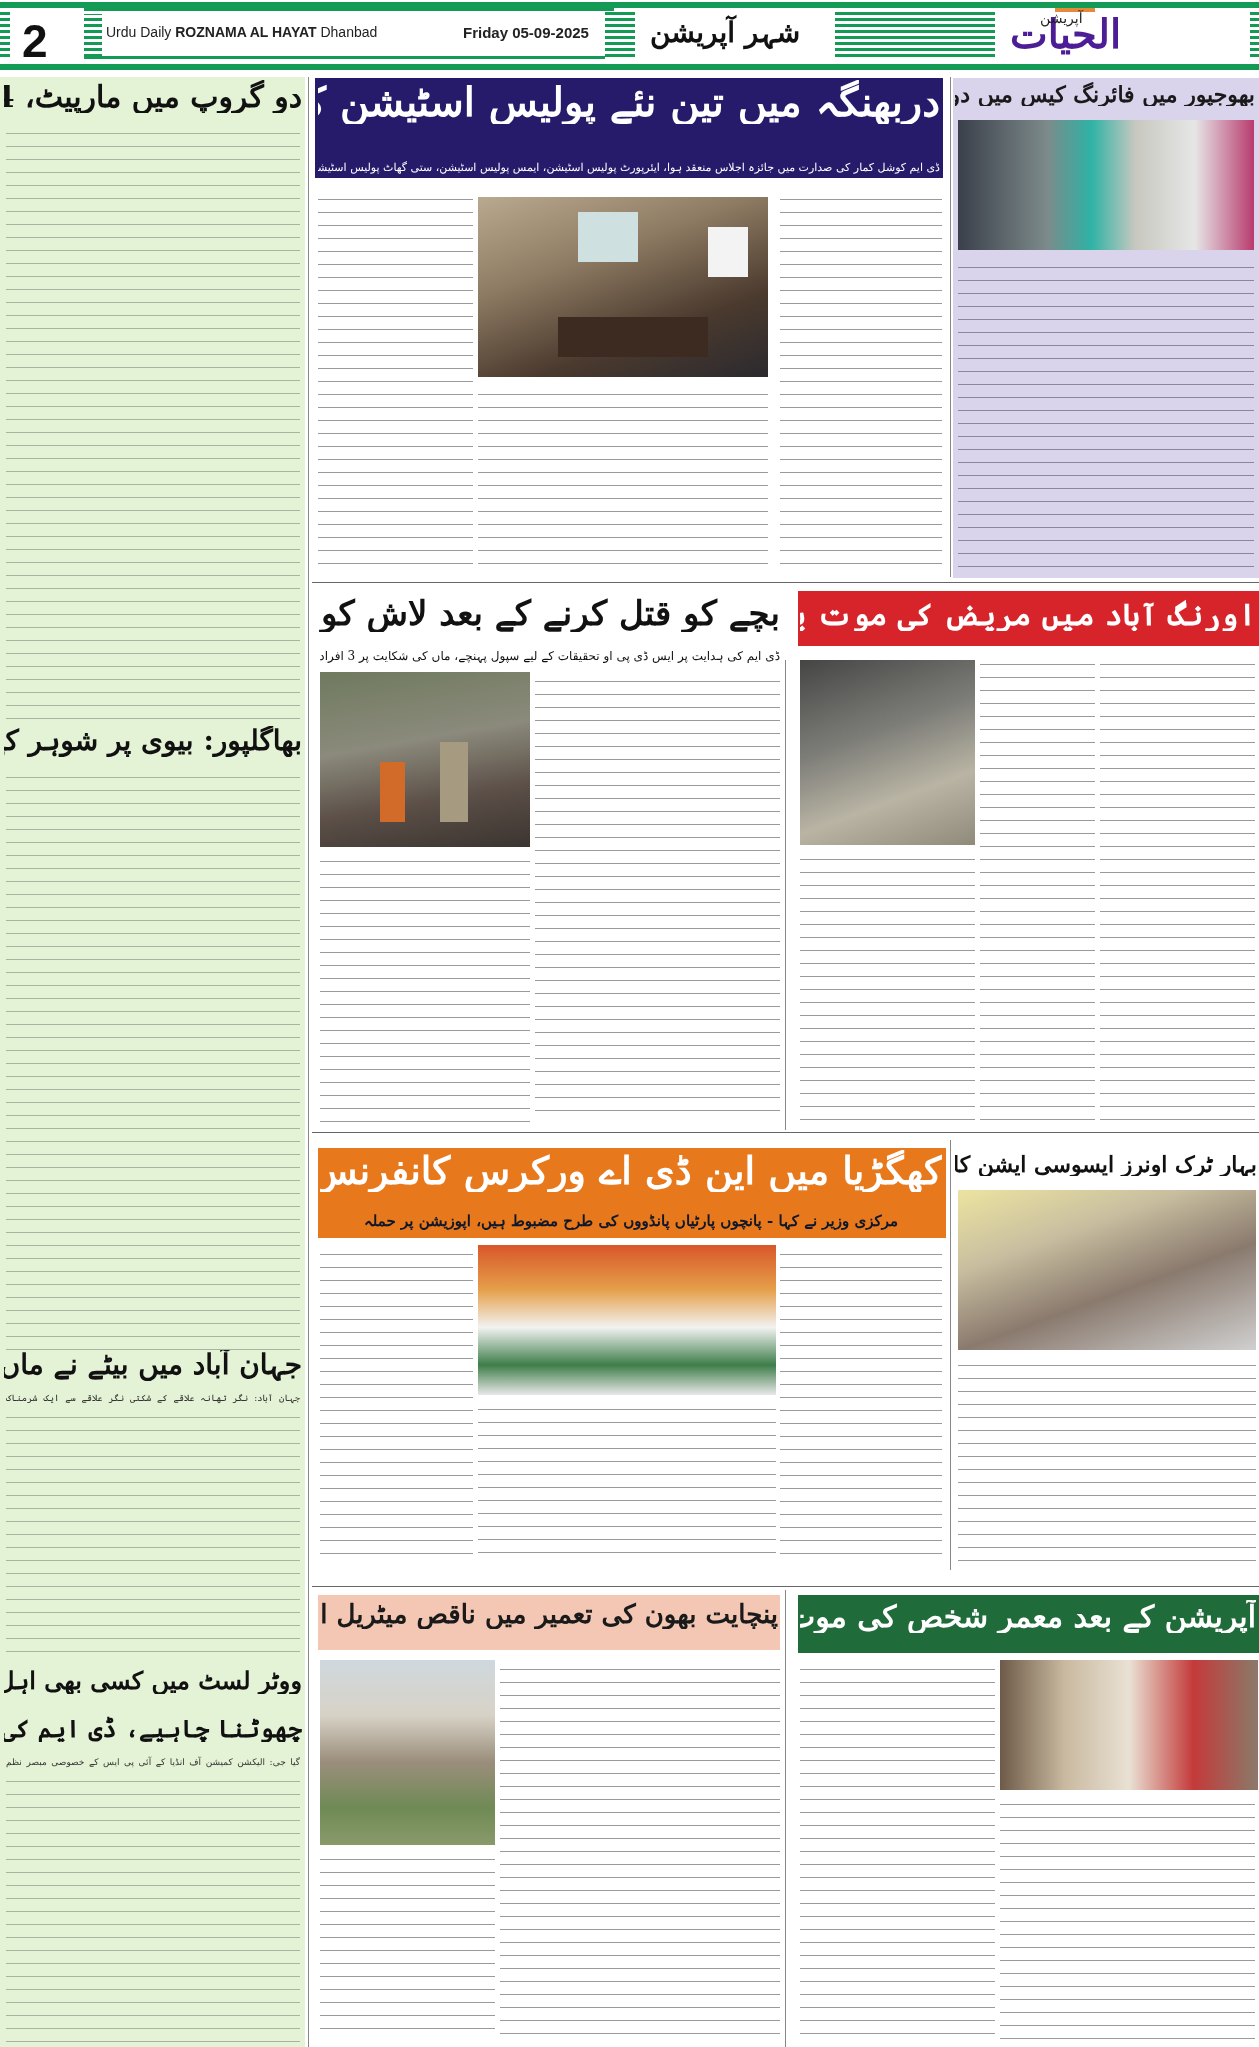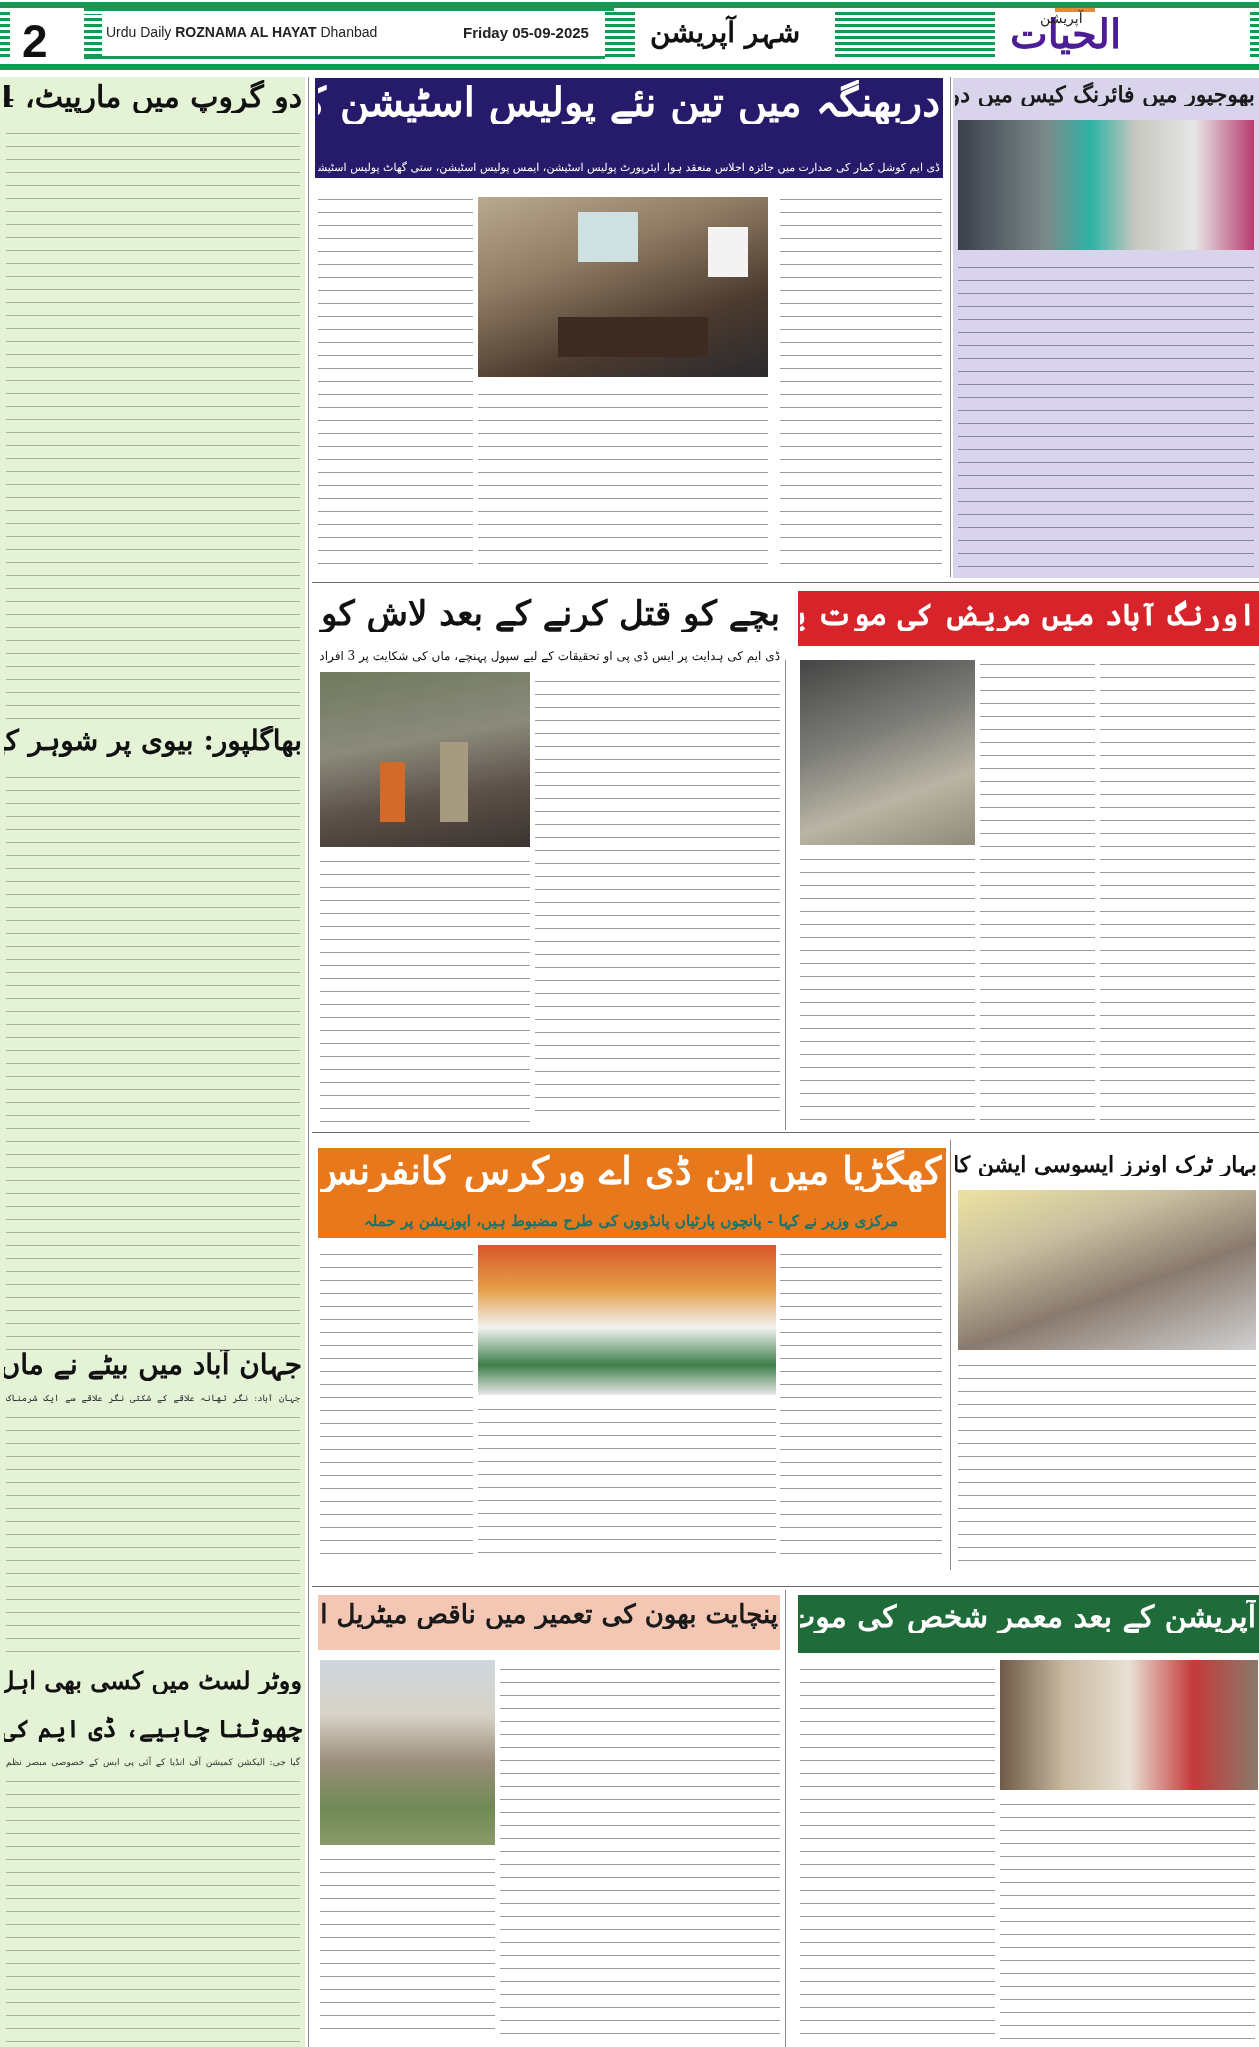--- a/index.html
+++ b/index.html
@@ -106,21 +106,21 @@
 <div class="hl" style="left:800px;top:598px;width:456px;font-size:30px;color:#fff">اورنگ آباد میں مریض کی موت پر لواحقین کا ہنگامہ</div>
 <div class="photo" style="left:800px;top:660px;width:175px;height:185px;background:linear-gradient(160deg,#454545 0%,#7d7d78 40%,#b9b4a4 70%,#8f8a7a 100%)"></div>
 <div class="body-text" style="left:1100px;top:655px;width:155px;height:470px;background:repeating-linear-gradient(#fff 0 9px,#9a9a9a 9px 10px,#fff 10px 13px)"></div>
 <div class="body-text" style="left:980px;top:655px;width:115px;height:470px;background:repeating-linear-gradient(#fff 0 9px,#9a9a9a 9px 10px,#fff 10px 13px)"></div>
 <div class="body-text" style="left:800px;top:850px;width:175px;height:275px;background:repeating-linear-gradient(#fff 0 9px,#9a9a9a 9px 10px,#fff 10px 13px)"></div>
 
 <div class="rule-h" style="left:312px;top:1132px;width:947px"></div>
 
 <div class="hl-box" style="left:318px;top:1148px;width:628px;height:90px;background:#e8781c"></div>
 <div class="hl" style="left:320px;top:1150px;width:622px;font-size:38px;color:#fff">کھگڑیا میں این ڈی اے ورکرس کانفرنس میں اتحاد نظر آیا</div>
-<div class="caption" style="left:320px;top:1210px;width:622px;font:bold 15px/22px 'DejaVu Serif',serif;color:#0f766e">مرکزی وزیر نے کہا - پانچوں پارٹیاں پانڈووں کی طرح مضبوط ہیں، اپوزیشن پر حملہ</div>
+<div class="caption" style="left:320px;top:1210px;width:622px;font:bold 15px/22px 'DejaVu Serif',serif;color:#0f172a">مرکزی وزیر نے کہا - پانچوں پارٹیاں پانڈووں کی طرح مضبوط ہیں، اپوزیشن پر حملہ</div>
 <div class="photo" style="left:478px;top:1245px;width:298px;height:150px;background:linear-gradient(180deg,#d8572a 0%,#e5a04a 30%,#f2f2f2 55%,#3e7e4a 80%,#e8e8e8 100%)"></div>
 <div class="body-text" style="left:320px;top:1245px;width:153px;height:320px;background:repeating-linear-gradient(#fff 0 9px,#9a9a9a 9px 10px,#fff 10px 13px)"></div>
 <div class="body-text" style="left:780px;top:1245px;width:162px;height:320px;background:repeating-linear-gradient(#fff 0 9px,#9a9a9a 9px 10px,#fff 10px 13px)"></div>
 <div class="body-text" style="left:478px;top:1400px;width:298px;height:165px;background:repeating-linear-gradient(#fff 0 9px,#9a9a9a 9px 10px,#fff 10px 13px)"></div>
 
 <div class="hl" style="left:955px;top:1152px;width:302px;font-size:22px;color:#111">بہار ٹرک اونرز ایسوسی ایشن کا حکومت کو انتباہ</div>
 <div class="photo" style="left:958px;top:1190px;width:298px;height:160px;background:linear-gradient(160deg,#ece3a0 0%,#c9bfa0 30%,#8a7a6e 60%,#d0d0d0 100%)"></div>
 <div class="body-text" style="left:958px;top:1356px;width:298px;height:210px;background:repeating-linear-gradient(#fff 0 9px,#9a9a9a 9px 10px,#fff 10px 13px)"></div>
 
 <div class="rule-h" style="left:312px;top:1586px;width:947px"></div>

